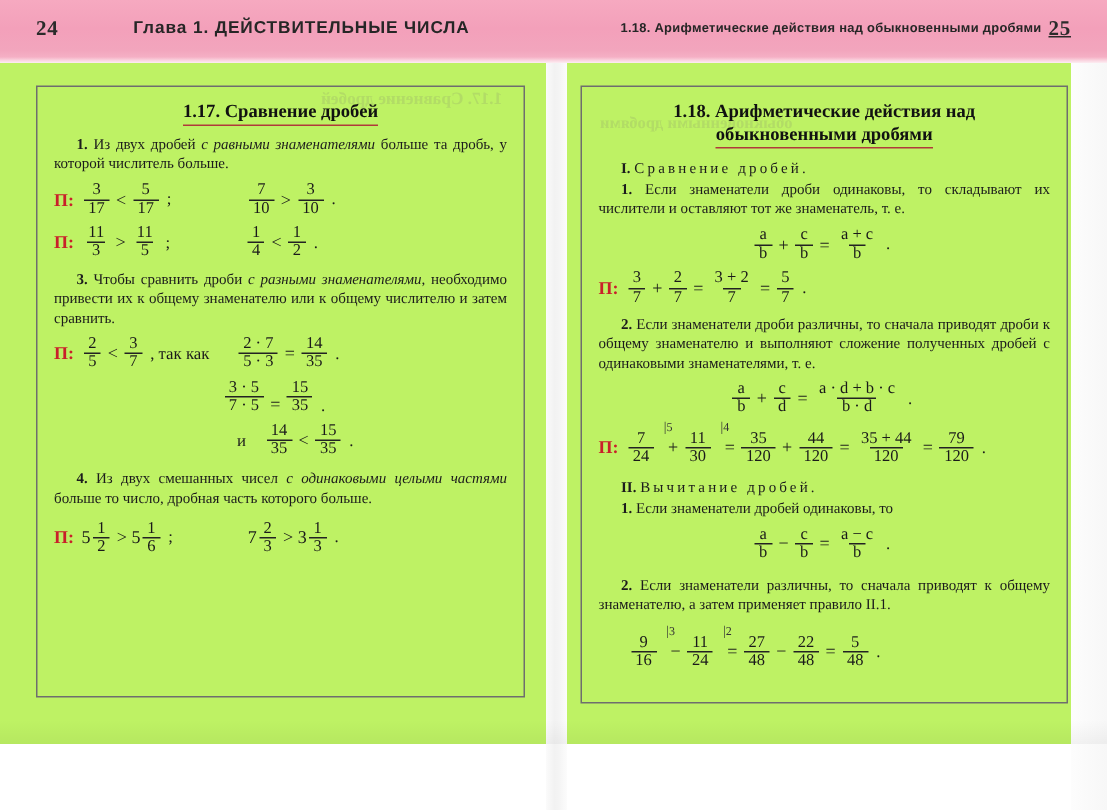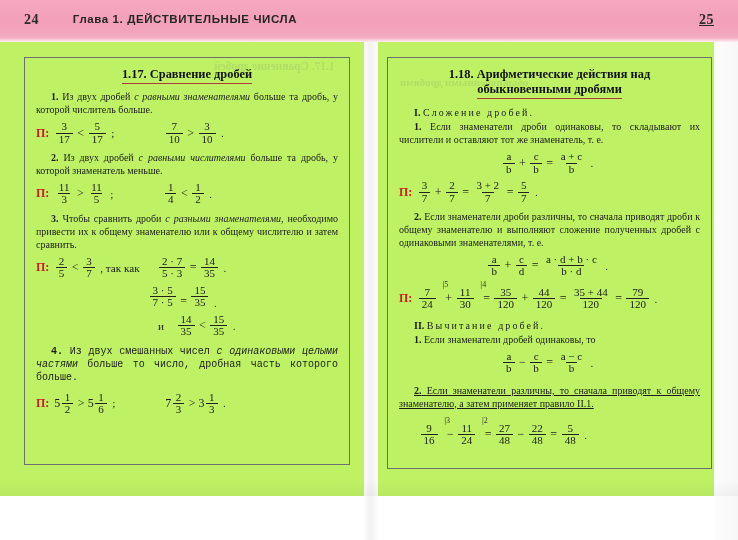--- a/index.html
+++ b/index.html
@@ -21,21 +21,21 @@
     background:linear-gradient(180deg,rgba(255,255,255,0) 0%,rgba(255,255,255,.75) 100%);
   }
   .folio{
     position:absolute;top:12px;font-family:"Liberation Serif",serif;
     font-weight:bold;font-size:14px;color:#2b2b2b;letter-spacing:.5px;
   }
   .folio-left{left:24px;}
   .folio-right{right:24px;text-decoration:underline;}
   .runhead{
     position:absolute;top:13px;font-family:"Liberation Sans",sans-serif;
-    font-weight:bold;color:#262626;
+    font-weight:bold;color:#262626;padding-left:16px;
   }
   .runhead-left{left:0;width:370px;text-align:center;font-size:11.5px;letter-spacing:.6px;}
   .runhead-right{left:368px;width:340px;text-align:center;font-size:8.6px;letter-spacing:.2px;}
 
   
   .gutter{
     position:absolute;left:364px;top:42px;width:14px;height:498px;
     background:linear-gradient(90deg,#fbfbfb 0%,#f2f2f2 40%,#f4f4f4 60%,#fcfcfc 100%);
   }
   .right-margin{
@@ -98,20 +98,21 @@
   }
 </style>
 </head>
 <body>
 
 <div class="scan">
 
   <div class="head-band"></div>
   <div class="folio folio-left">24</div>
   <div class="runhead runhead-left">Глава 1. ДЕЙСТВИТЕЛЬНЫЕ ЧИСЛА</div>
+  <div class="runhead runhead-right">1.18. Арифметические действия над обыкновенными дробями</div>
   <div class="folio folio-right">25</div>
 
   <div class="gutter"></div>
   <div class="right-margin"></div>
 
   <div class="ghost" style="left:214px;top:60px;font-size:11.5px;font-weight:bold;">1.17. Сравнение дробей</div>
   <div class="ghost" style="left:400px;top:76px;font-size:11px;font-weight:bold;">обыкновенными дробями</div>
 
   <div class="frame left">
     <div class="inner">
@@ -140,21 +141,20 @@
             <span class="d">10</span>
           </span>
         <span class="op">&gt;</span>
         <span class="fr">
             <span class="n">3</span>
             <span class="d">10</span>
           </span>
         <span class="txt">.</span>
       </div>
 
-      <p class="para"><span class="b">2.</span> <span>Из двух дробей </span><span class="it">с равными числителями</span><span> больше та дробь, у которой знаменатель меньше.</span></p>
 
       <div class="exrow">
         <span class="pmark">П:</span>
         <span class="fr">
             <span class="n">11</span>
             <span class="d">3</span>
           </span>
         <span class="op">&gt;</span>
         <span class="fr">
             <span class="n">11</span>
@@ -222,21 +222,21 @@
             <span class="d">35</span>
           </span>
         <span class="op">&lt;</span>
         <span class="fr">
             <span class="n">15</span>
             <span class="d">35</span>
           </span>
         <span class="txt">.</span>
       </div>
 
-      <p class="para" style="margin-top:7px;font-family:Liberation Mono, monospace;"><span class="b">4.</span> <span>Из двух смешанных чисел </span><span class="it">с одинаковыми целыми частями</span><span> больше то число, дробная часть которого больше.</span></p>
+      <p class="para" style="margin-top:7px;"><span class="b">4.</span> <span>Из двух смешанных чисел </span><span class="it">с одинаковыми целыми частями</span><span> больше то число, дробная часть которого больше.</span></p>
 
 
       <div class="exrow" style="margin-top:8px;">
         <span class="pmark">П:</span>
         <span class="mixed">
             <span class="w">5</span>
             <span class="fr">
               <span class="n">1</span>
               <span class="d">2</span>
             </span>
@@ -273,21 +273,21 @@
   </div>
 
   <div class="frame right">
     <div class="inner">
 
       <h2 class="sec">
         <span>1.18. Арифметические действия над</span><br>
         <span class="ul">обыкновенными дробями</span>
       </h2>
 
-      <p class="para" style="margin-top:7px;"><span class="b">I.</span> <span class="sp">Сложение дробей.</span></p>
+      <p class="para" style="margin-top:7px;"><span class="b">I.</span> <span class="sp">Сравнение дробей.</span></p>
 
       <p class="para" style="margin-top:1px;"><span class="b">1.</span> <span>Если знаменатели дроби одинаковы, то складывают их числители и оставляют тот же знаменатель, т. е.</span></p>
 
       <div class="exrow center">
         <span class="fr">
             <span class="n">a</span>
             <span class="d">b</span>
           </span>
         <span class="op">+</span>
         <span class="fr">
@@ -401,21 +401,21 @@
             <span class="d">b</span>
           </span>
         <span class="op">=</span>
         <span class="fr">
             <span class="n">a − c</span>
             <span class="d">b</span>
           </span>
         <span class="txt">.</span>
       </div>
 
-      <p class="para" style="margin-top:9px;text-decoration:underline;"><span class="b">2.</span> <span>Если знаменатели различны, то сначала приводят к общему знаменателю, а затем применяет правило II.1.</span></p>
+      <p class="para" style="margin-top:9px;"><span class="b">2.</span> <span>Если знаменатели различны, то сначала приводят к общему знаменателю, а затем применяет правило II.1.</span></p>
 
       <div class="exrow" style="margin-top:13px;padding-left:20px;">
         <span class="frwrap">
           <span class="fr">
               <span class="n">9</span>
               <span class="d">16</span>
             </span>
           <span class="mult"><span class="bar">|</span><span>3</span></span>
         </span>
         <span class="op" style="margin-left:8px">−</span>

